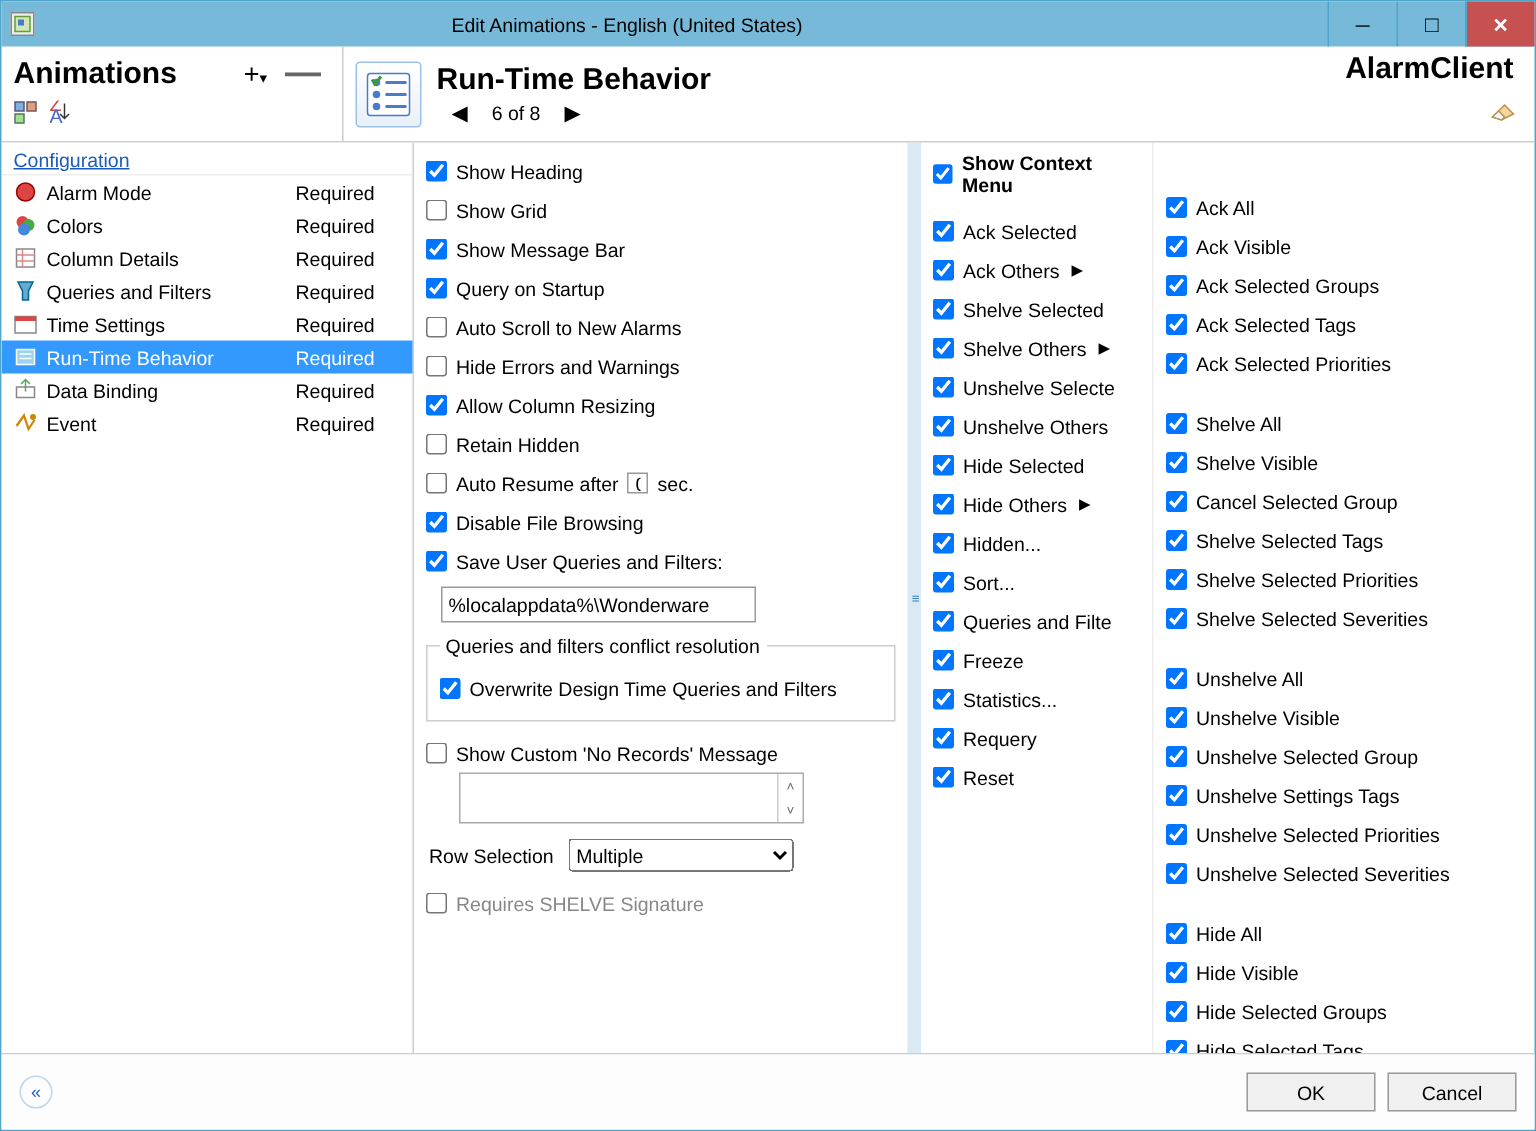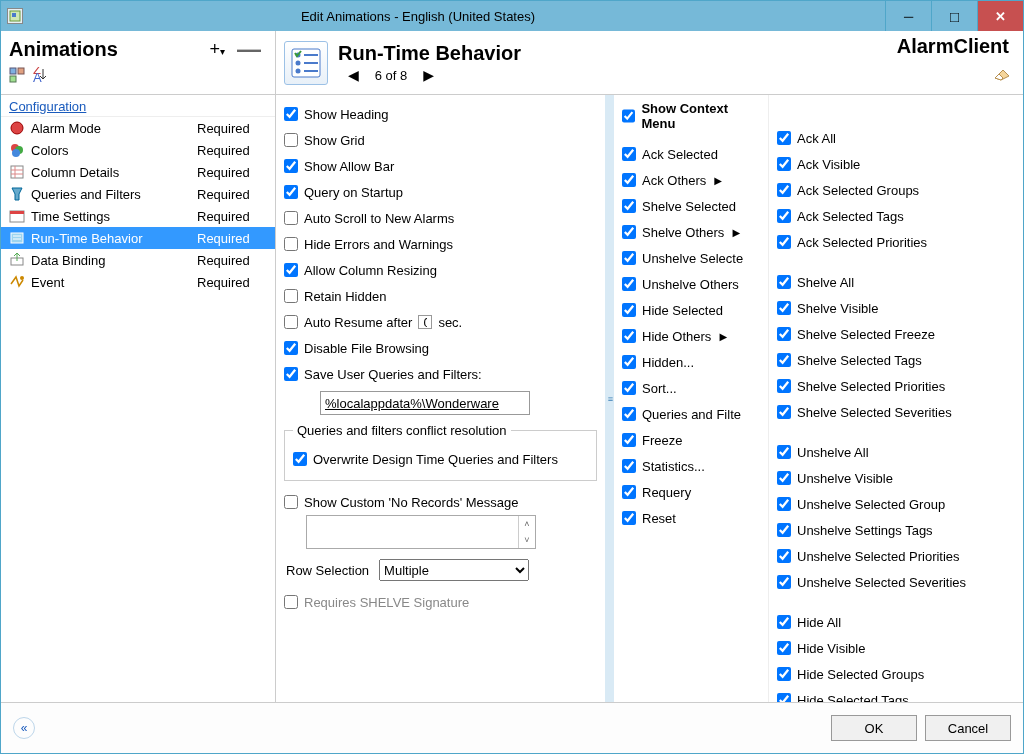--- a/index.html
+++ b/index.html
@@ -14,21 +14,21 @@
 .winbtns { display: flex; height: 100%; }
 .winbtn { width: 46px; display: flex; align-items: center; justify-content: center; border-left: 1px solid #4fa6c9; font-weight: bold; }
 .winbtn.min::before { content: "─"; }
 .winbtn.max { position: relative; }
 .winbtn.max::before { content: "□"; font-size: 15px; }
 .winbtn.close { background: #c75050; color: #fff; }
 .winbtn.close::before { content: "✕"; }
 
 
 .top-area { display: flex; height: 64px; border-bottom: 1px solid #ccc; }
-.anim-header { width: 275px; display: flex; align-items: center; padding: 4px 8px; border-right: 1px solid #ccc; flex-direction: column; }
+.anim-header { width: 228px; display: flex; align-items: center; padding: 4px 8px; border-right: 1px solid #ccc; flex-direction: column; }
 .anim-header .row1 { width:100%; display:flex; align-items:center; }
 .anim-header h1 { font-size: 20px; font-weight: bold; margin: 0; flex: 1; font-family: Verdana, sans-serif; }
 .anim-header .plus { font-size: 18px; padding: 0 6px; }
 .anim-header .minus { font-size: 24px; padding: 0 6px; font-weight: bold; color: #666;}
 .anim-header .row2 { width:100%; text-align:left; padding-top:4px; display:flex; gap:8px;}
 .tiny-icon { width:16px; height:16px; display:inline-block; }
 
 .behavior-header { flex: 1; display: flex; align-items: center; padding: 4px 8px; }
 .behavior-header .big-icon { width: 44px; height: 44px; border: 1px solid #9cc1e6; background: linear-gradient(#fff,#e8f0f8); border-radius: 3px; margin-right: 10px; display:flex; align-items:center; justify-content:center;}
 .behavior-header .big-icon svg { width:32px; height:32px;}
@@ -60,21 +60,21 @@
 .col.left::-webkit-scrollbar-thumb{background:#cdcdcd;border:1px solid #aaa;}
 .splitter { width: 8px; background: #d9eaf5; cursor: col-resize; display:flex; align-items:center; justify-content:center; color:#3a7fb5; font-size:9px; letter-spacing:-1px;}
 .col.mid { width: 155px; border-right: 1px solid #eee; padding-top:0;}
 .col.right { flex: 1; padding-top:0;}
 
 .chk { display: flex; align-items: center; gap: 6px; min-height: 26px; }
 .chk input { width: 14px; height: 14px; margin:0;}
 .chk.bold label { font-weight: bold; }
 .chk .arrow { font-size: 10px; margin-left:2px;}
 .inline-input { width: 50px; height: 20px; border: 1px solid #999; background:#fff; padding: 0 4px; }
-.path-input { width: 210px; height: 24px; border: 1px solid #999; padding: 2px 4px; display:block; margin-left: 36px; margin-top:4px;text-decoration:underline;}
+.path-input { width: 210px; height: 24px; border: 1px solid #999; padding: 2px 4px; display:block; margin-left: 10px; margin-top:4px;}
 fieldset { border: 1px solid #ccc; margin: 8px 0; padding: 8px;}
 fieldset legend { padding: 0 4px; }
 .msgbox { width: 230px; height: 34px; border: 1px solid #aaa; background:#fff; margin-left: 22px; display:flex;}
 .msgbox .ta { flex:1;}
 .msgbox .spin { width:17px; border-left:1px solid #ccc; display:flex; flex-direction:column;}
 .msgbox .spin div{flex:1; display:flex;align-items:center;justify-content:center;font-size:9px;color:#666;}
 .row-sel { display:flex; align-items:center; gap:10px; margin-top:10px; margin-left:2px;}
 .row-sel select { width: 150px; height:22px;}
 .mid-top { padding-top: 6px;}
 .right-groups { display:flex; flex-direction:column; gap: 14px; padding-top: 30px;}
@@ -239,21 +239,21 @@
         <div class="chk">
             <input type="checkbox" checked="" style="">
             <label>Show Heading</label>
           </div>
         <div class="chk">
             <input type="checkbox" style="">
             <label>Show Grid</label>
           </div>
         <div class="chk">
             <input type="checkbox" checked="" style="">
-            <label>Show Allow Bar</label>
+            <label>Show Message Bar</label>
           </div>
         <div class="chk">
             <input type="checkbox" checked="" style="">
             <label>Query on Startup</label>
           </div>
         <div class="chk">
             <input type="checkbox" style="">
             <label>Auto Scroll to New Alarms</label>
           </div>
         <div class="chk">
@@ -414,21 +414,21 @@
               <div class="chk">
                 <input type="checkbox" checked="" style="">
                 <label>Shelve All</label>
               </div>
               <div class="chk">
                 <input type="checkbox" checked="" style="">
                 <label>Shelve Visible</label>
               </div>
               <div class="chk">
                 <input type="checkbox" checked="" style="">
-                <label>Shelve Selected Freeze</label>
+                <label>Cancel Selected Group</label>
               </div>
               <div class="chk">
                 <input type="checkbox" checked="" style="">
                 <label>Shelve Selected Tags</label>
               </div>
               <div class="chk">
                 <input type="checkbox" checked="" style="">
                 <label>Shelve Selected Priorities</label>
               </div>
               <div class="chk">

